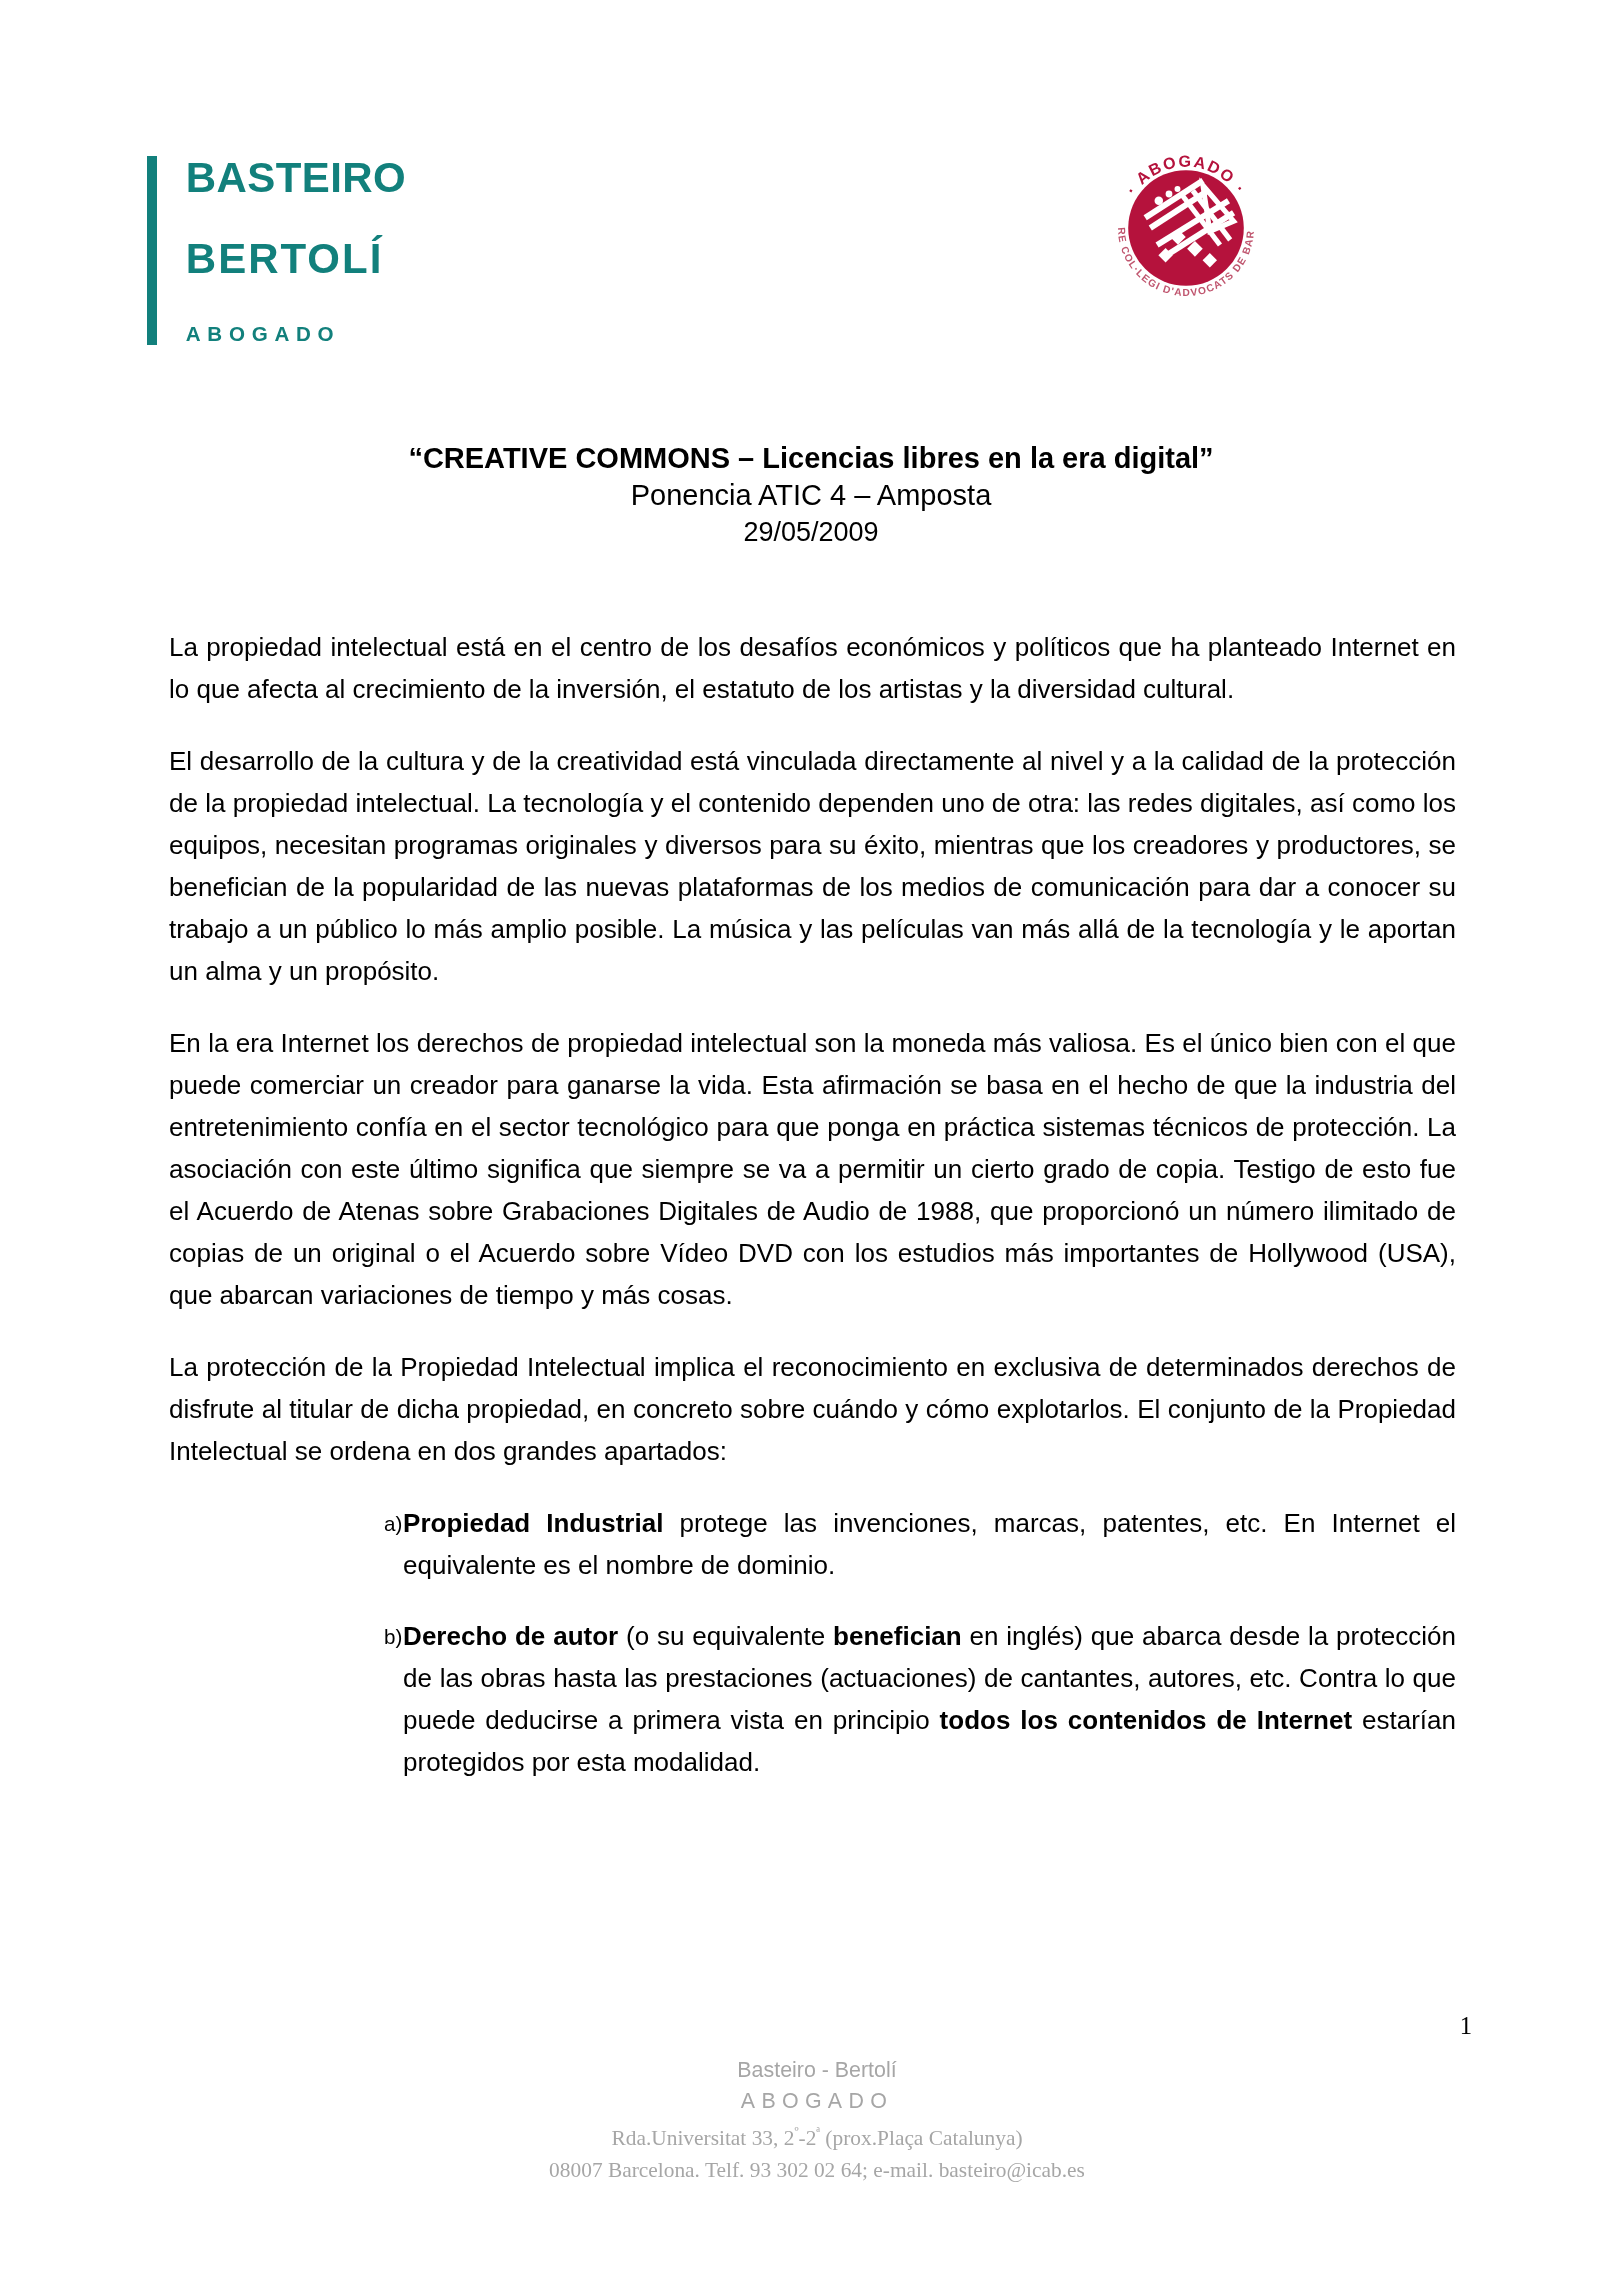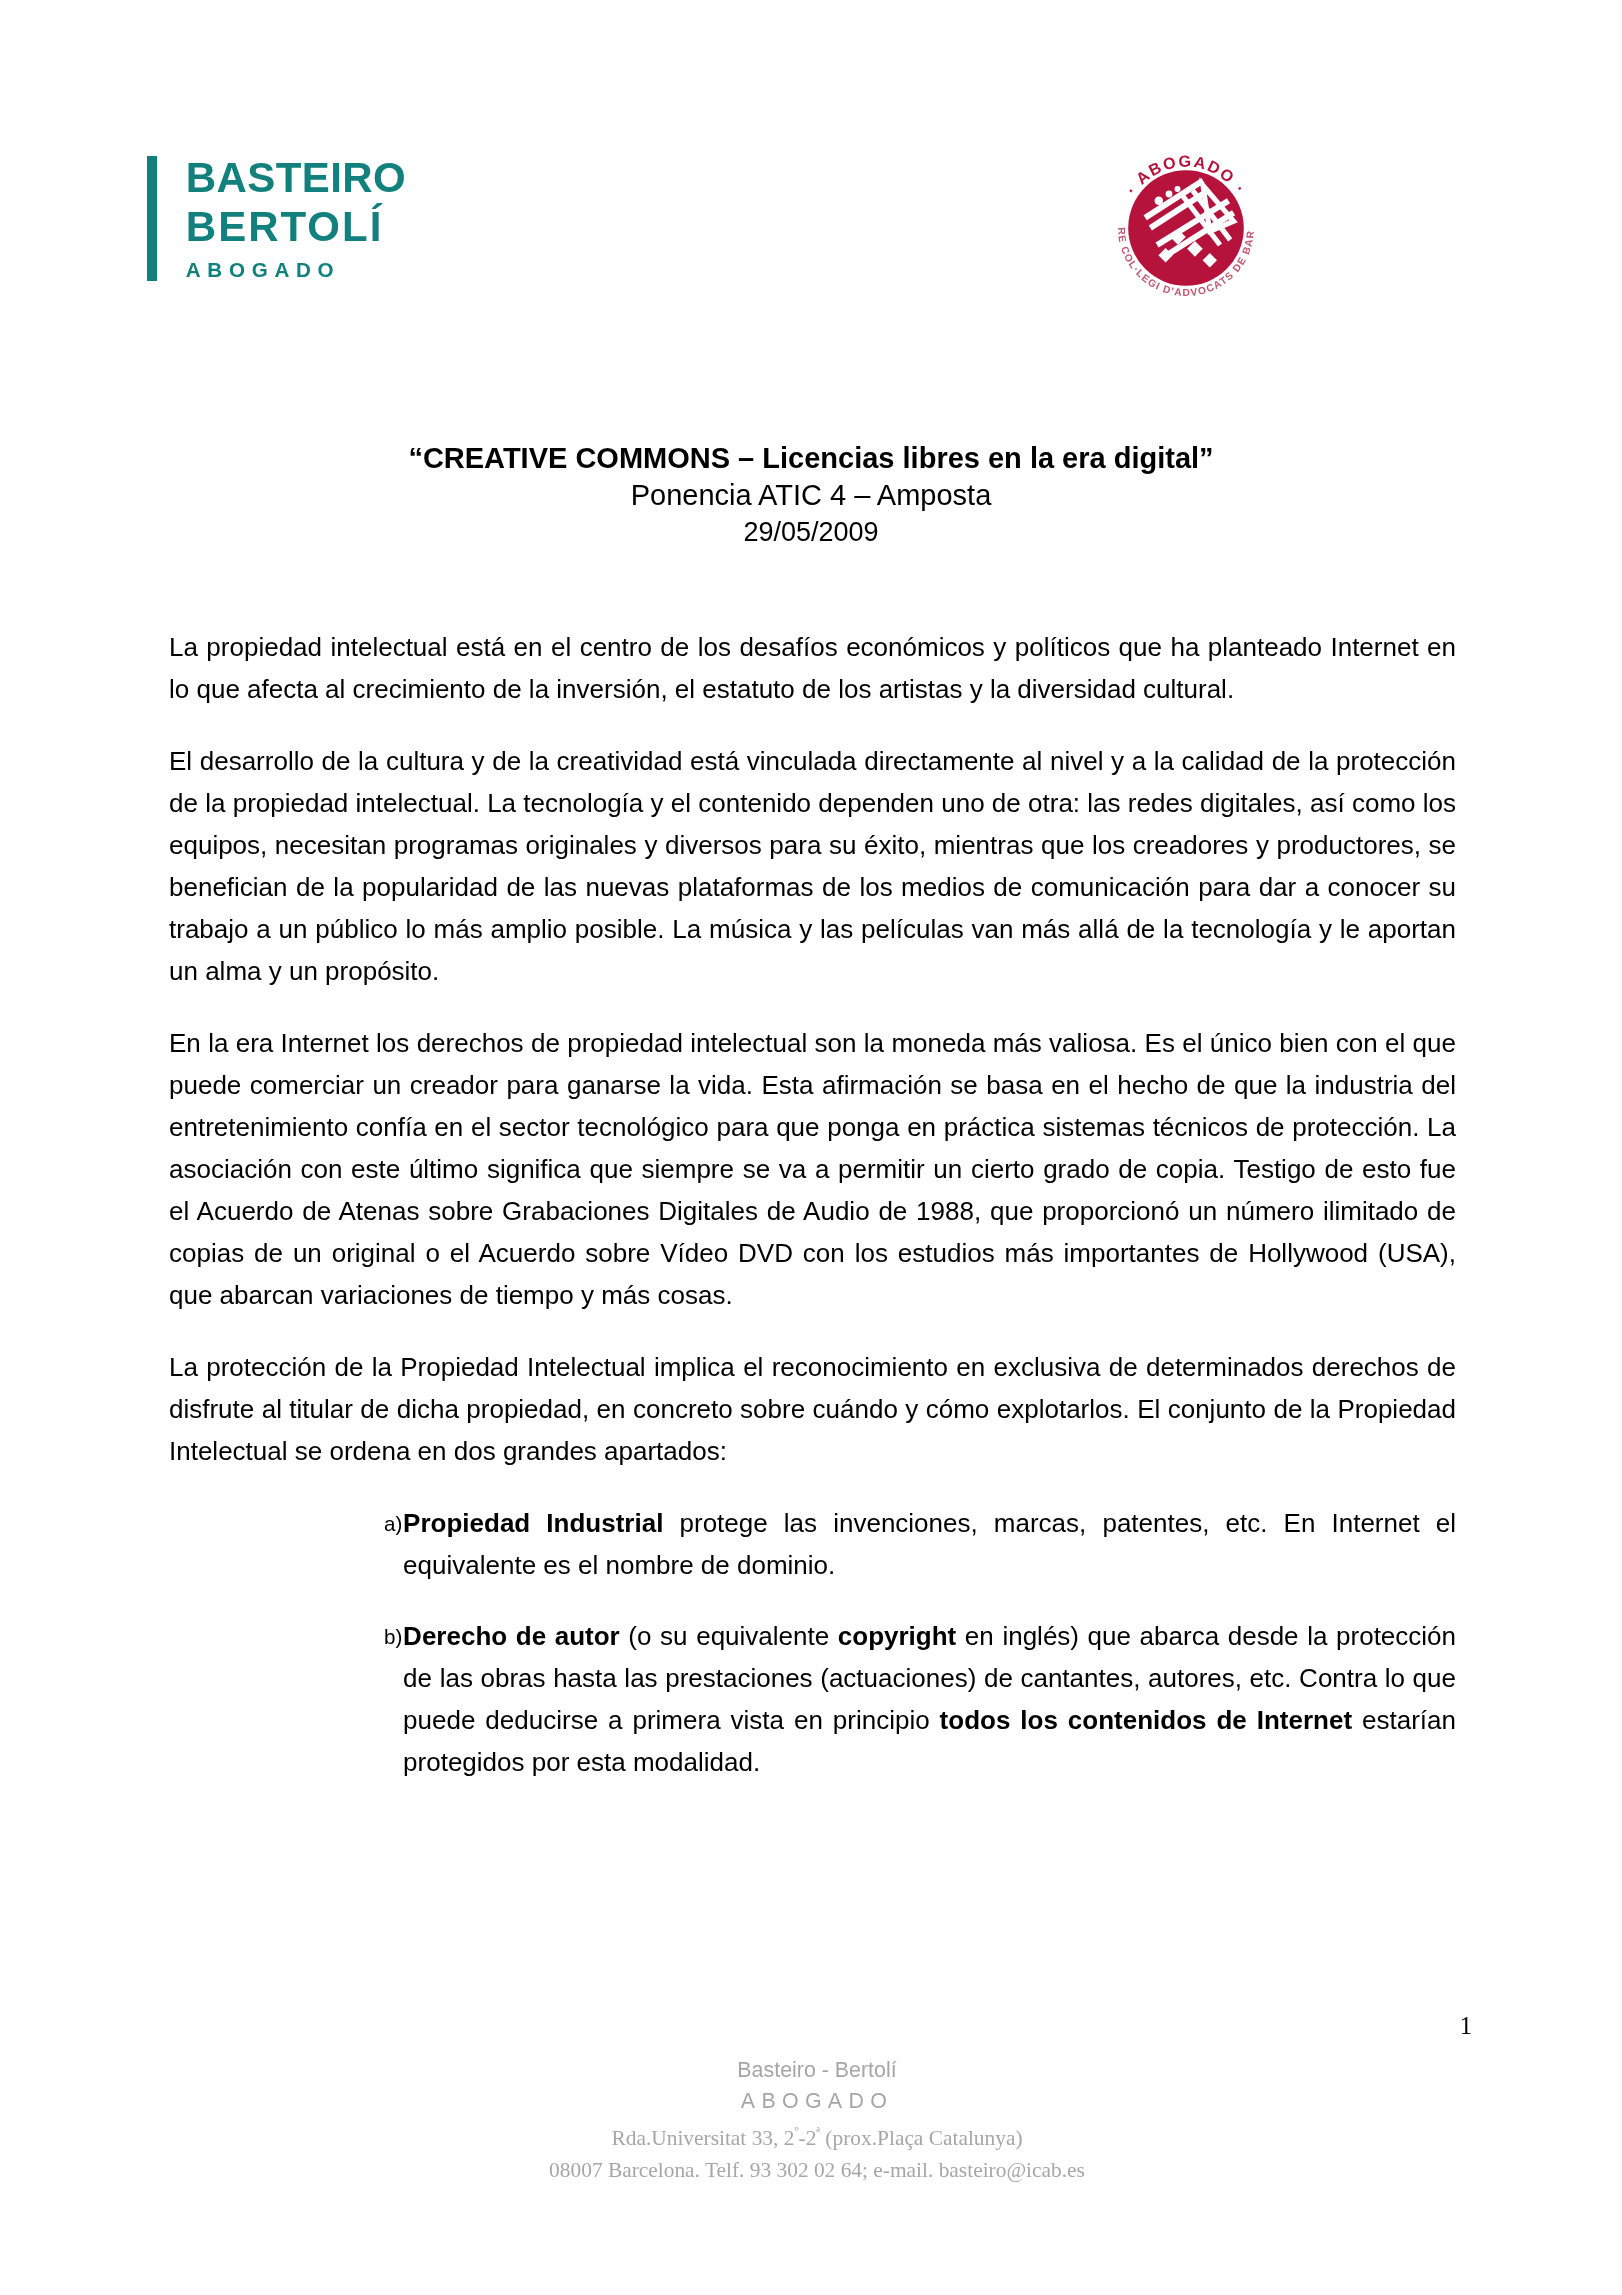--- a/index.html
+++ b/index.html
@@ -44,20 +44,21 @@
   .brand-rule {
     width: 10.3px;
     background: #12807c;
     margin-top: 3.2px;
     margin-bottom: 4.8px;
   }
   .brand-words {
     display: flex;
     flex-direction: column;
     justify-content: center;
+    gap: 32px;
   }
   .brand-line1, .brand-line2 {
     font-family: "Liberation Sans", sans-serif;
     font-weight: bold;
     font-size: 42px;
     line-height: 1.18;
     color: #12807c;
     letter-spacing: 0.4px;
   }
   .brand-line2 { letter-spacing: 2px; }
@@ -259,21 +260,21 @@
 
     <ul class="list">
 
       <li class="list-item">
         <span class="list-marker">a)</span>
         <span class="list-text"><b>Propiedad Industrial</b><span> protege las invenciones, marcas, patentes, etc. En Internet el equivalente es el nombre de dominio.</span></span>
       </li>
 
       <li class="list-item">
         <span class="list-marker">b)</span>
-        <span class="list-text"><b>Derecho de autor</b><span> (o su equivalente </span><b>copyright</b><span> en inglés) que abarca desde la protección de las obras hasta las prestaciones (actuaciones) de cantantes, autores, etc. Contra lo que puede deducirse a primera vista en principio </span><b>todos los contenidos de Internet</b><span> estarían protegidos por esta modalidad.</span></span>
+        <span class="list-text"><b>Derecho de autor</b><span> (o su equivalente </span><b>benefician</b><span> en inglés) que abarca desde la protección de las obras hasta las prestaciones (actuaciones) de cantantes, autores, etc. Contra lo que puede deducirse a primera vista en principio </span><b>todos los contenidos de Internet</b><span> estarían protegidos por esta modalidad.</span></span>
       </li>
 
     </ul>
   </main>
 
   <div class="page-number">1</div>
 
   <footer class="footer">
     <div class="footer-name">Basteiro - Bertolí</div>
     <div class="footer-role">ABOGADO</div>

